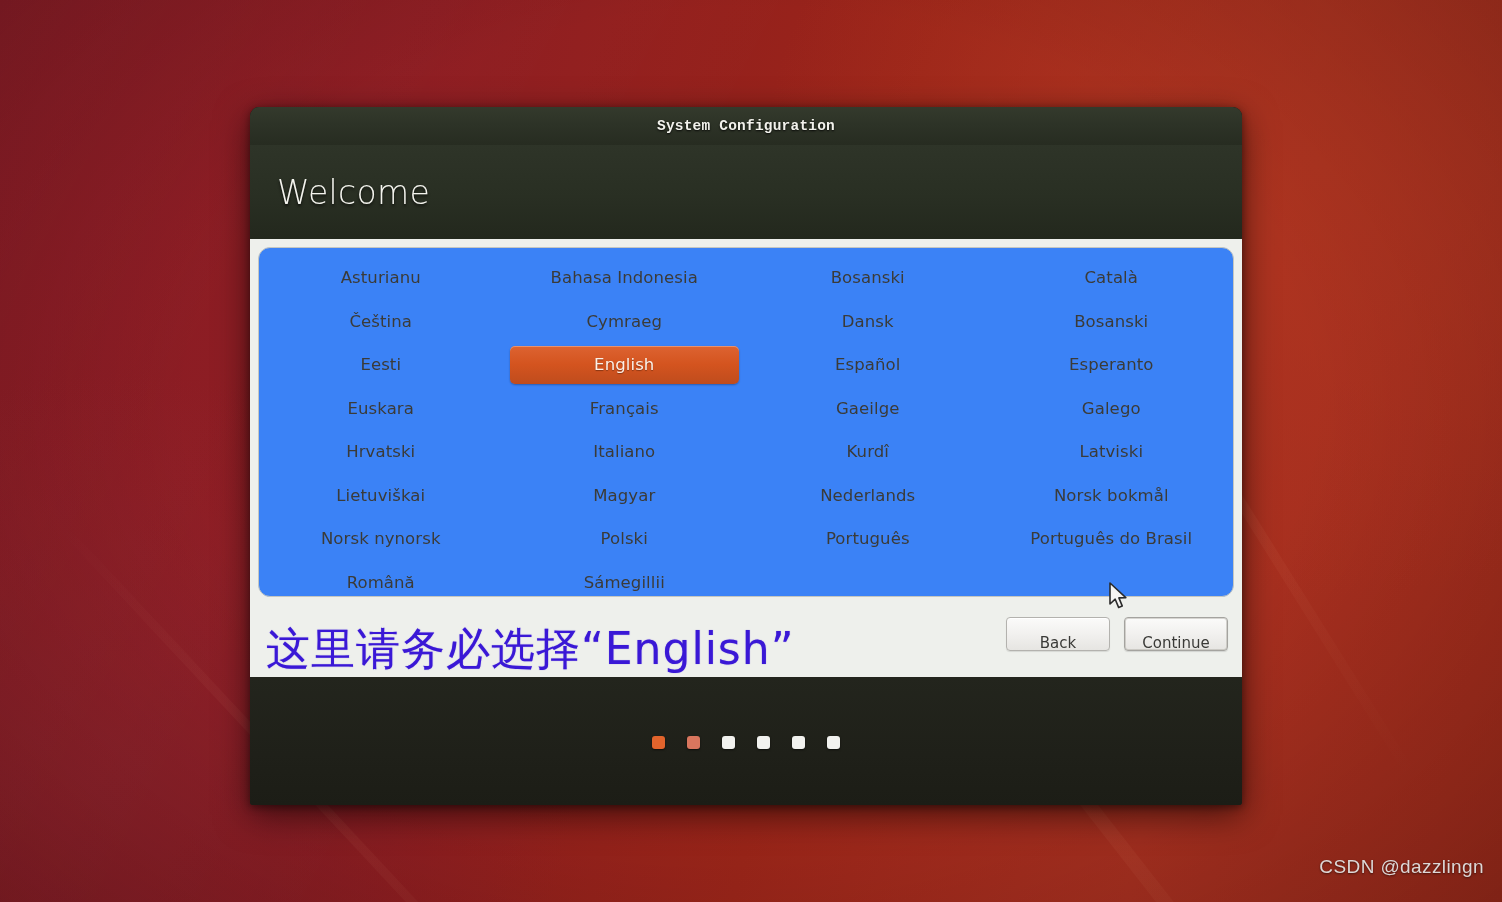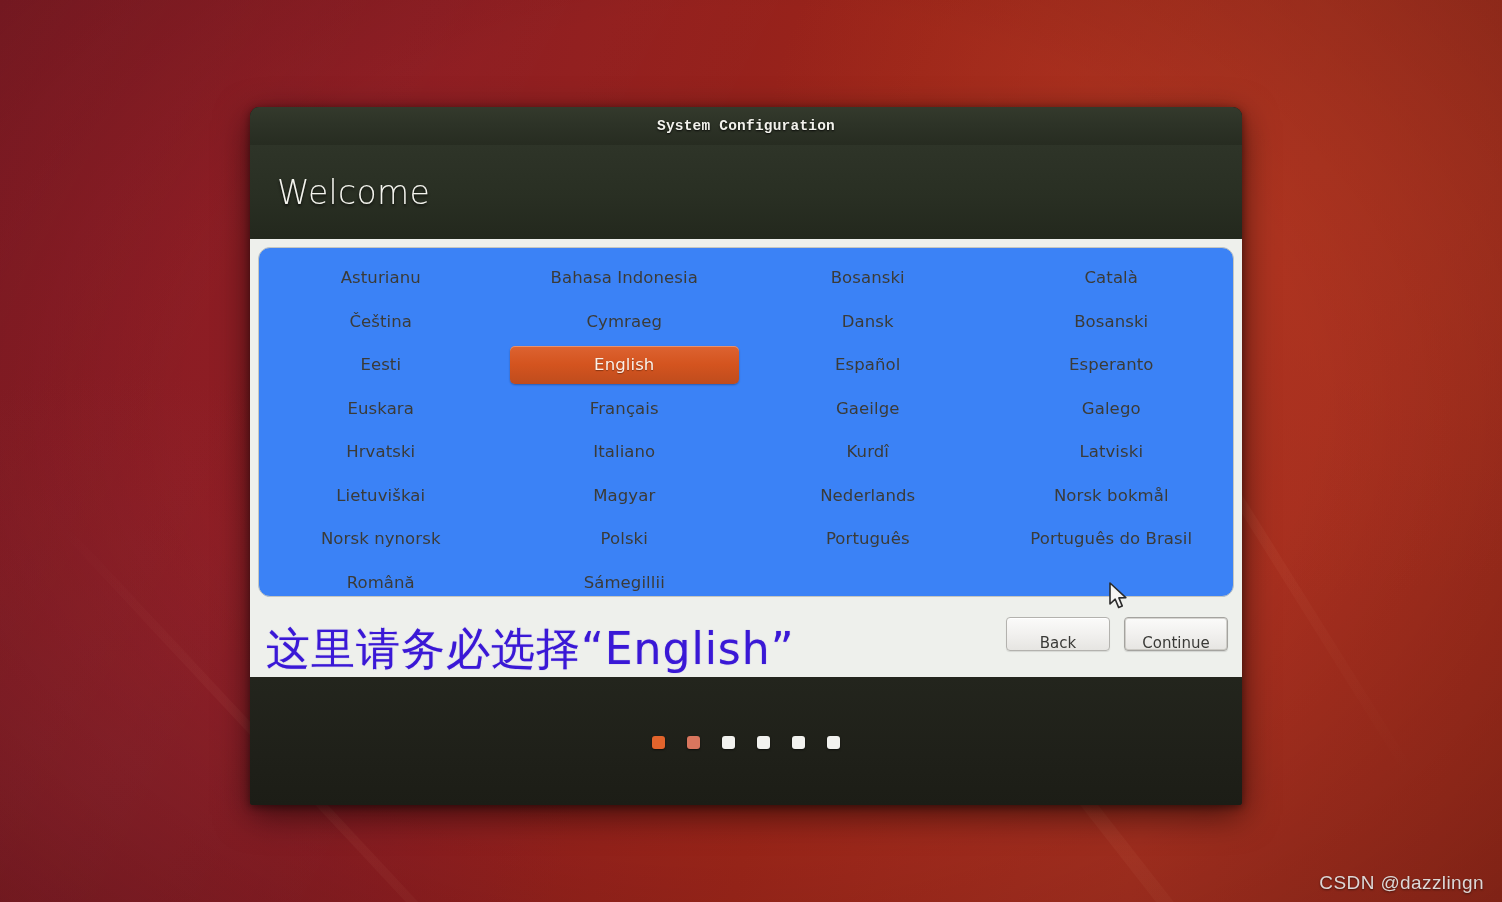--- a/index.html
+++ b/index.html
@@ -216,21 +216,21 @@
     top: 582px;
     width: 22px;
     height: 30px;
     pointer-events: none;
   }
 
   
   #watermark {
     position: absolute;
     right: 18px;
-    bottom: 8px;
+    bottom: 24px;
     color: #ddd7d6;
     font-size: 19px;
     letter-spacing: 0.4px;
     text-shadow: 0 1px 2px rgba(0,0,0,0.5);
     font-family: "Liberation Sans", sans-serif;
   }
 </style>
 </head>
 <body>
 

